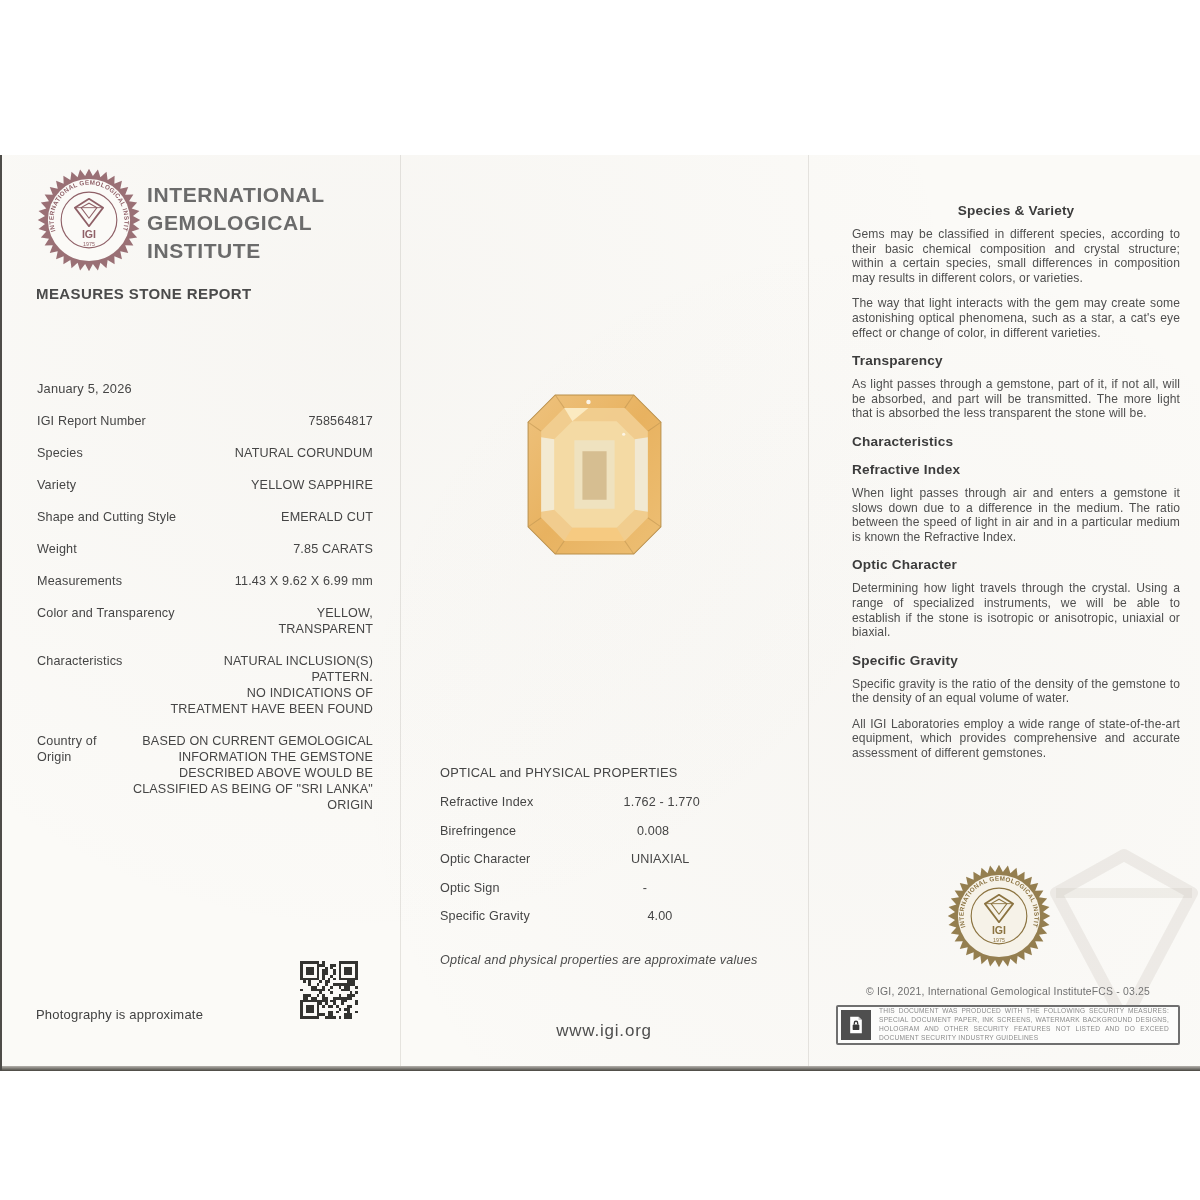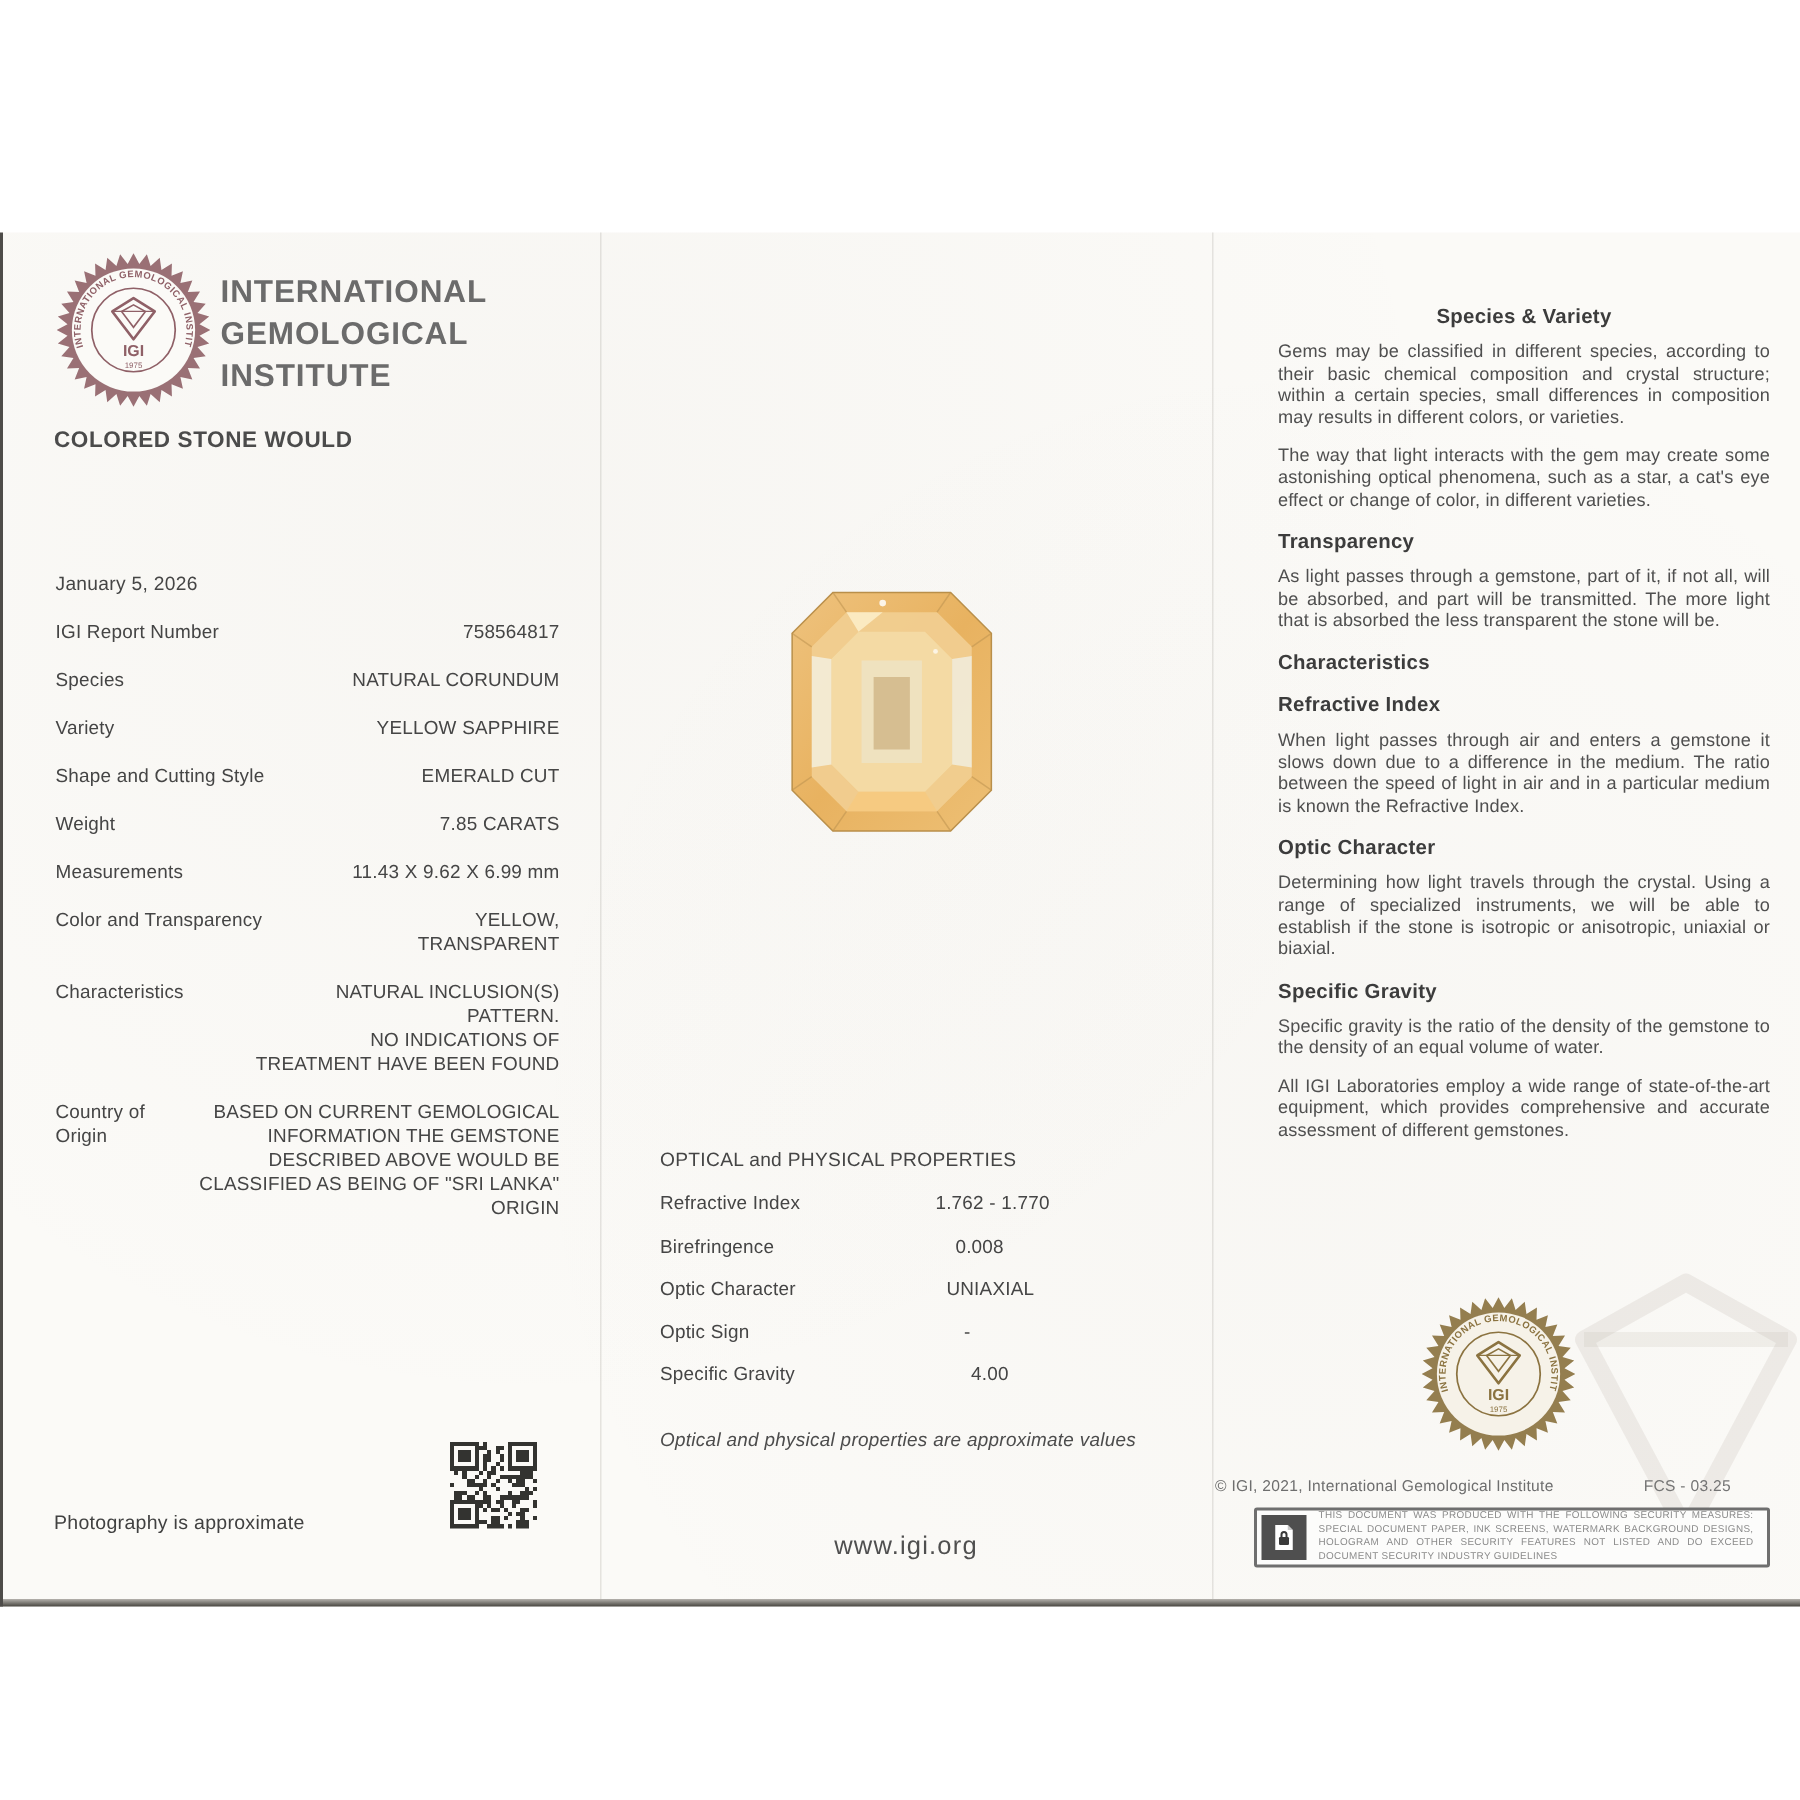--- a/index.html
+++ b/index.html
@@ -55,22 +55,22 @@
   
   .info-col{position:absolute;left:852px;top:48px;width:328px;}
   .sec-h{font-size:13.6px;font-weight:bold;color:#3c3c3c;margin:13px 0 9px;letter-spacing:.2px;}
   .sec-h:first-child{margin-top:0;text-align:center;}
   .sec-p{font-size:12.1px;line-height:14.6px;color:#4f4f4f;text-align:justify;
     margin:0 0 11px;letter-spacing:.1px;}
 
   .watermark{position:absolute;left:1038px;top:686px;width:172px;height:218px;}
   .gold-seal{position:absolute;left:946px;top:708px;width:106px;height:106px;}
 
-  .copy-row{position:absolute;left:810px;top:831px;width:344px;display:flex;
-    justify-content:space-between;font-size:10.4px;color:#6e6e6e;letter-spacing:.2px;}
+  .copy-row{position:absolute;left:836px;top:831px;width:344px;display:flex;
+    justify-content:center;font-size:10.4px;color:#6e6e6e;letter-spacing:.2px;}
   .fcs-code{color:#757575;}
 
   .security-bar{position:absolute;left:836px;top:850px;width:344px;height:40px;
     box-sizing:border-box;border:2px solid #6f6f6f;background:#fcfcfb;border-radius:2px;
     display:flex;align-items:center;gap:8px;padding:3px 9px 3px 3px;}
   .sec-icon-box{width:30px;height:30px;background:#4f4f4f;flex:none;display:flex;
     align-items:center;justify-content:center;}
   .sec-icon-box svg{width:20px;height:20px;}
   .sec-text{font-size:6.6px;line-height:8.8px;color:#8b8b8b;letter-spacing:.25px;text-align:justify;}
 </style>
@@ -97,21 +97,21 @@
       <text x="60" y="89" text-anchor="middle" font-size="6" fill="currentColor">1975</text>
     </svg>
   </div>
 
   <div class="brand-name">
     <span style="display:block">INTERNATIONAL</span>
     <span style="display:block">GEMOLOGICAL</span>
     <span style="display:block">INSTITUTE</span>
   </div>
 
-  <div class="report-title">COLORED STONE WOULD</div>
+  <div class="report-title">MEASURES STONE REPORT</div>
 
   <div class="report-fields">
     <div class="report-date">January 5, 2026</div>
 
     <div class="field-row">
       <span class="field-label">IGI Report Number</span>
       <span class="field-value">758564817</span>
     </div>
     <div class="field-row">
       <span class="field-label">Species</span>

